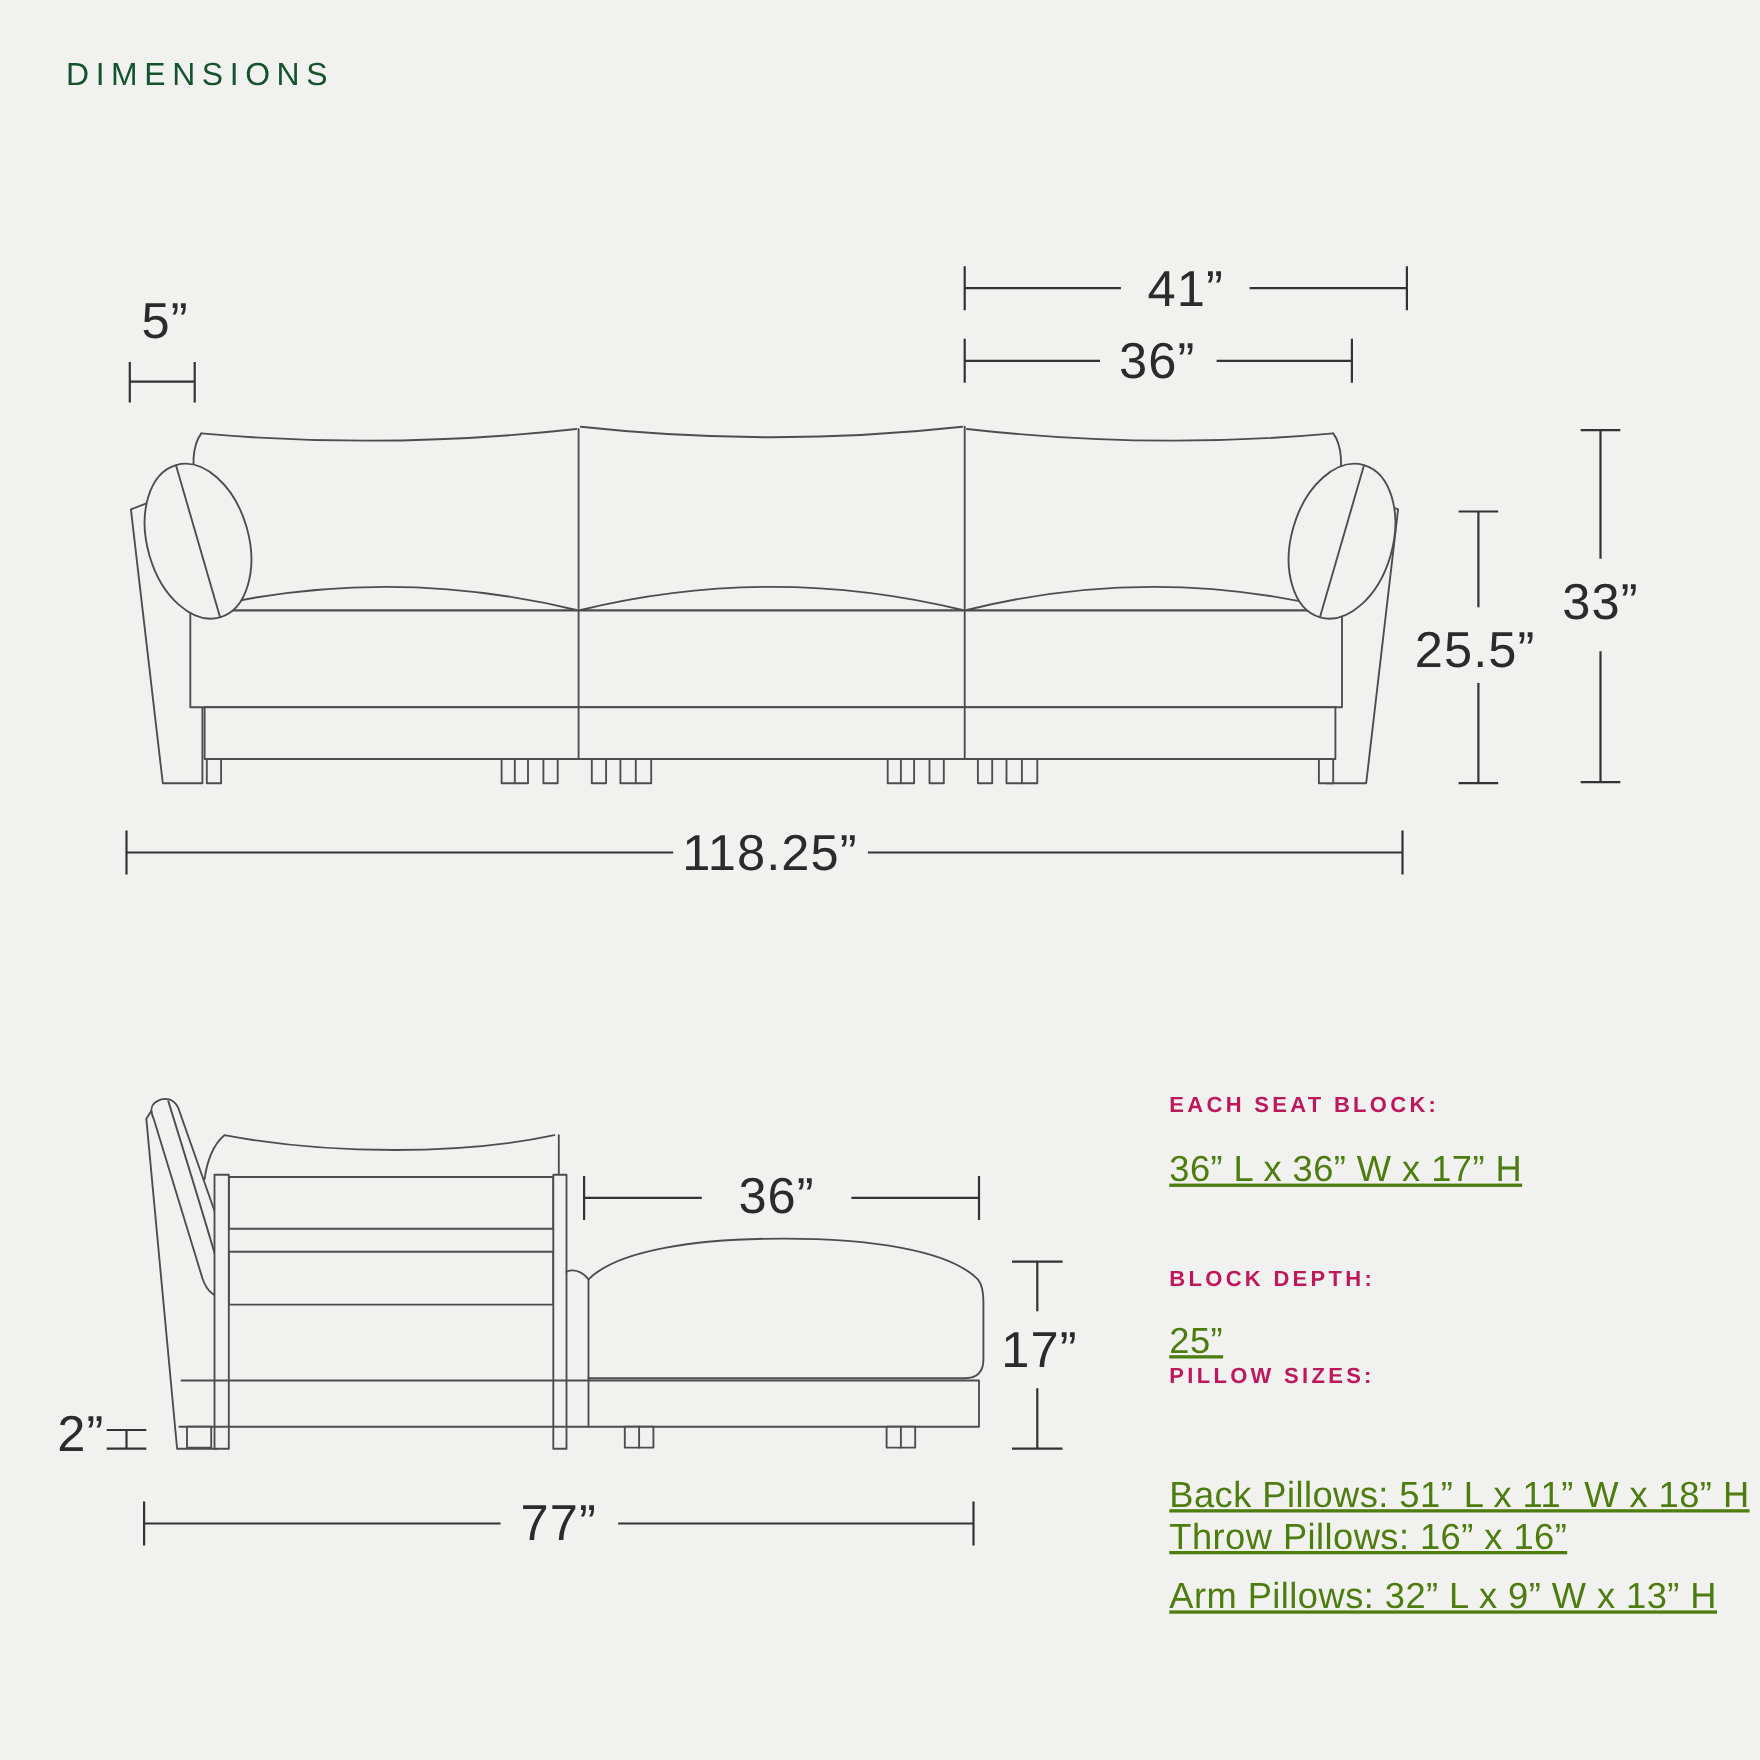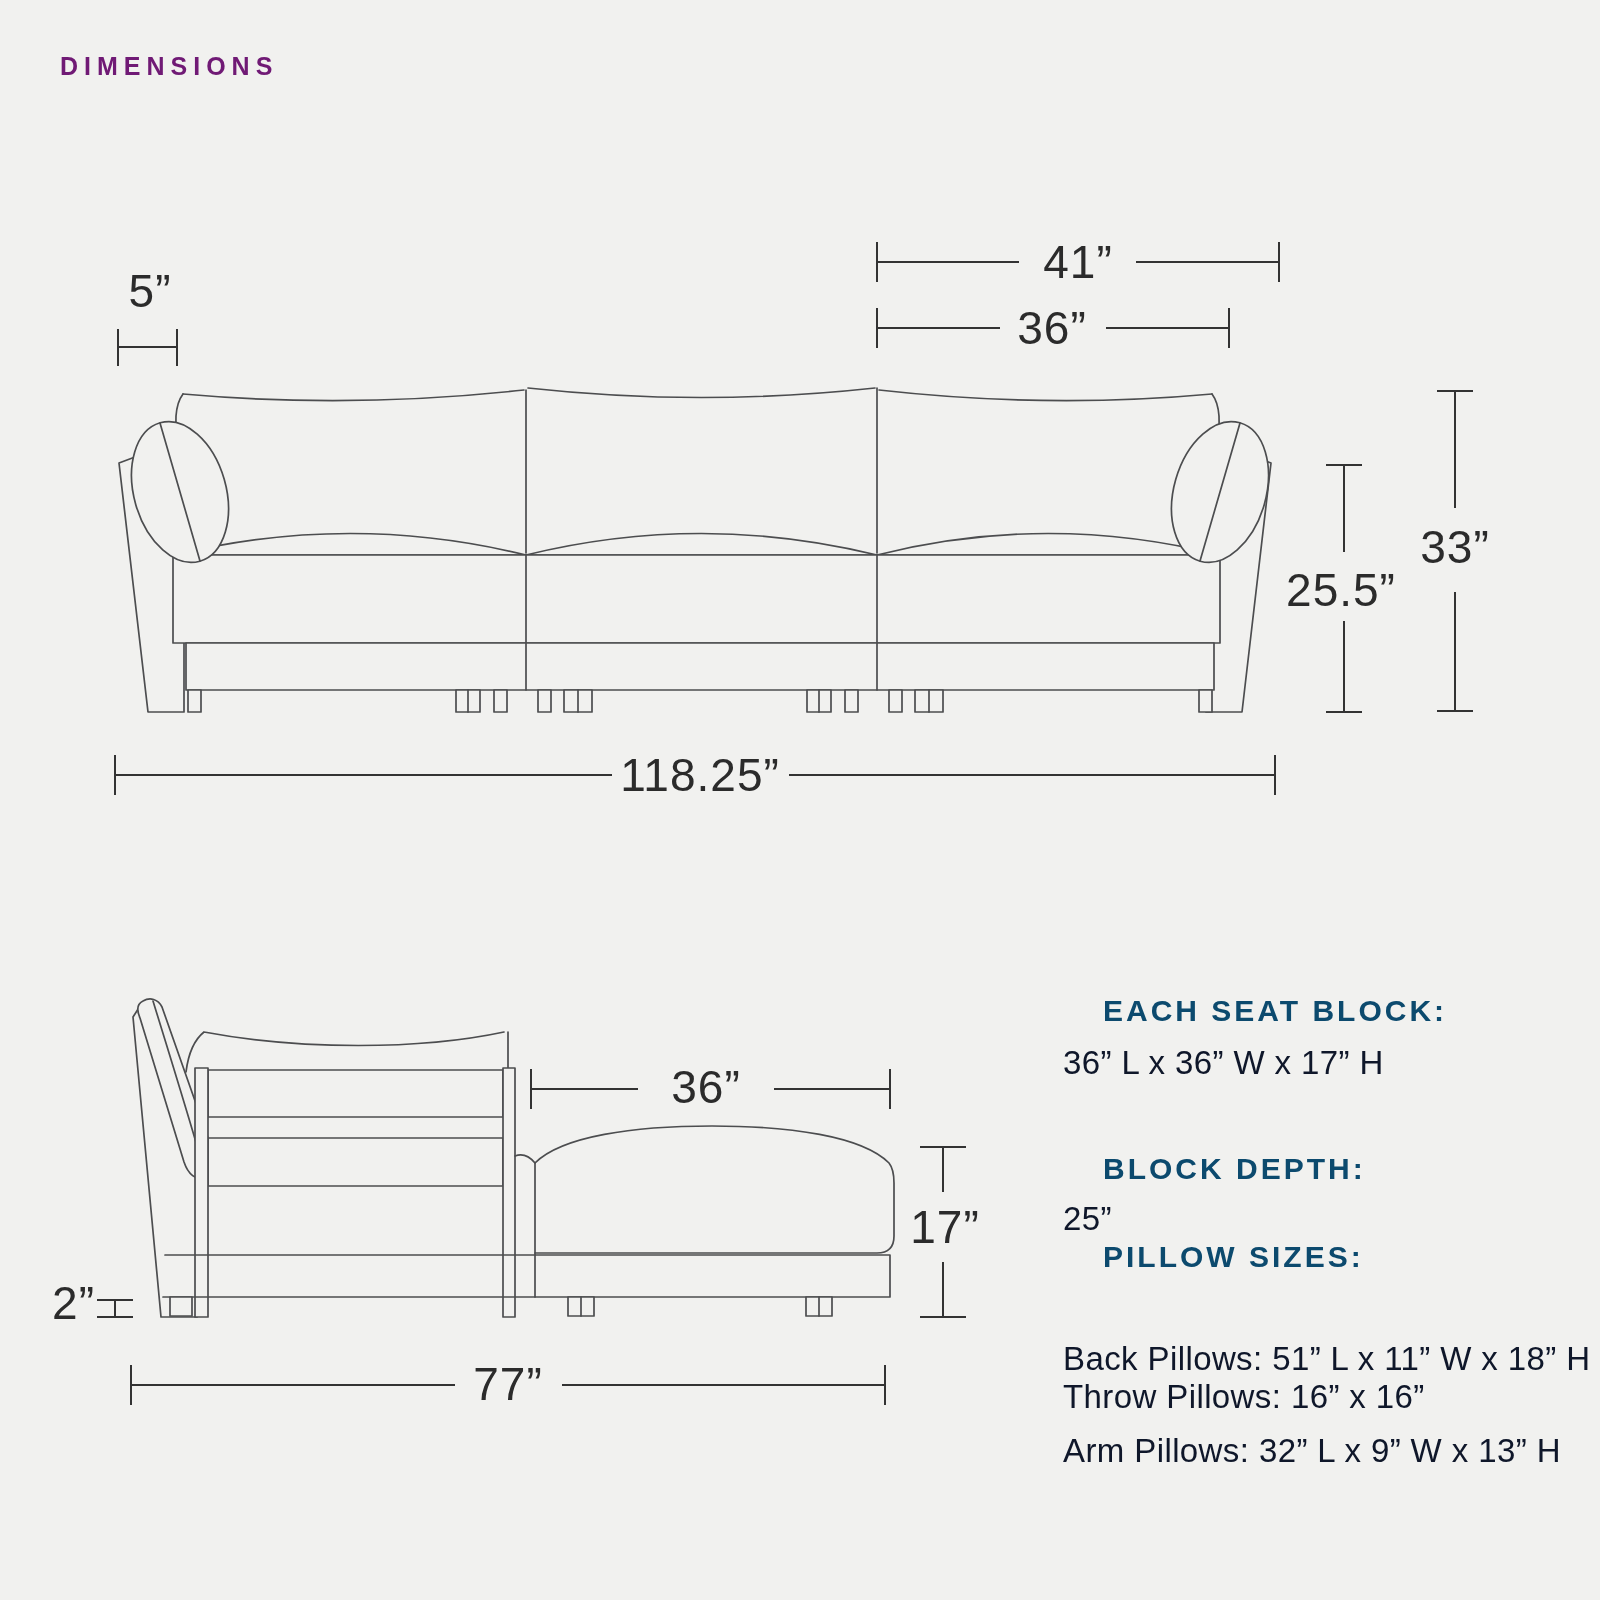--- a/index.html
+++ b/index.html
@@ -4,38 +4,38 @@
 <style>
   html,body{margin:0;padding:0;}
   body{
     width:1600px;height:1600px;position:relative;overflow:hidden;
     background:#f1f1ef;
     font-family:"Liberation Sans", sans-serif;
     color:#2b2b2b;
   }
   .page-title{
     position:absolute;left:60px;top:52px;
-    font-size:25px;font-weight:700;letter-spacing:6px;color:#701a75;
+    font-size:29px;font-weight:400;letter-spacing:6px;color:#14532d;
   }
   svg.drawing{position:absolute;left:0;top:0;width:1600px;height:1600px;}
   .ln{fill:none;stroke:#4c4d4f;stroke-width:1.7;stroke-linecap:round;stroke-linejoin:round;}
   .fillbg{fill:#f1f1ef;stroke:#4c4d4f;stroke-width:1.7;stroke-linejoin:round;}
   .dim{fill:none;stroke:#333333;stroke-width:2;}
   .dimlabel{
     font-family:"Liberation Sans", sans-serif;
     font-size:46px;fill:#2b2b2b;letter-spacing:1px;
   }
   .specs{position:absolute;left:1063px;top:0;width:520px;}
   .spec-heading{
     position:absolute;left:0;white-space:nowrap;
-    font-size:30px;font-weight:700;letter-spacing:3px;color:#0c4a6e;margin-left:40px;
+    font-size:20px;font-weight:700;letter-spacing:3px;color:#be185d;
   }
   .spec-line{
     position:absolute;left:0;white-space:nowrap;
-    font-size:33px;font-weight:400;letter-spacing:0.4px;color:#0f172a;
+    font-size:33px;font-weight:400;letter-spacing:0.4px;color:#4d7c0f;text-decoration:underline;
   }
 </style>
 </head>
 <body style="background: rgb(241, 241, 239);">
 
 <div class="page-title">DIMENSIONS</div>
 
 <svg class="drawing" viewBox="0 0 1600 1600">
 
   <g>

